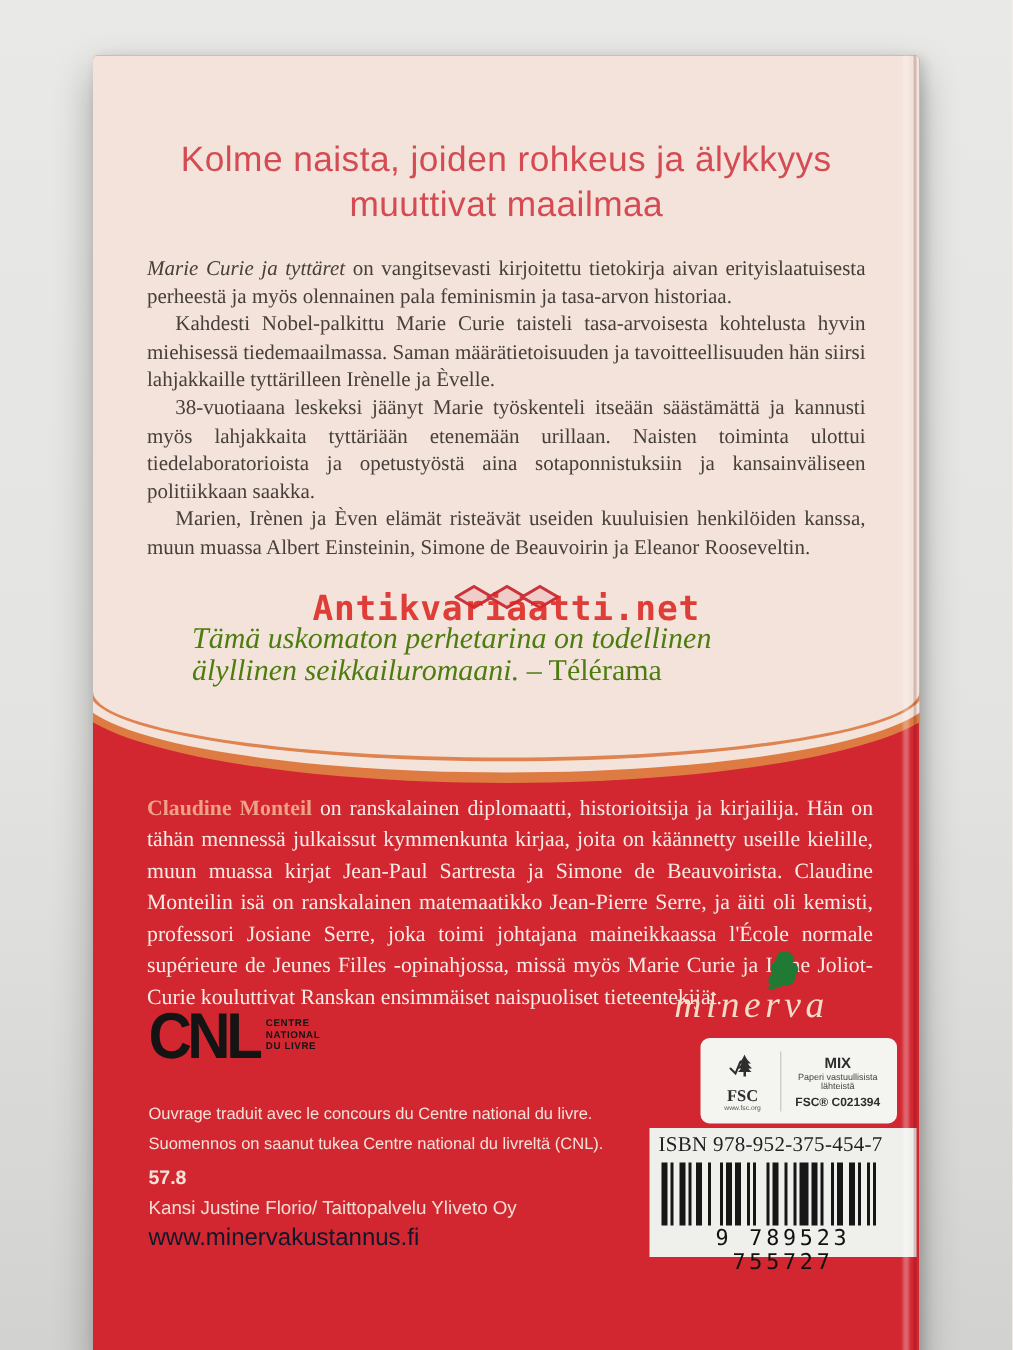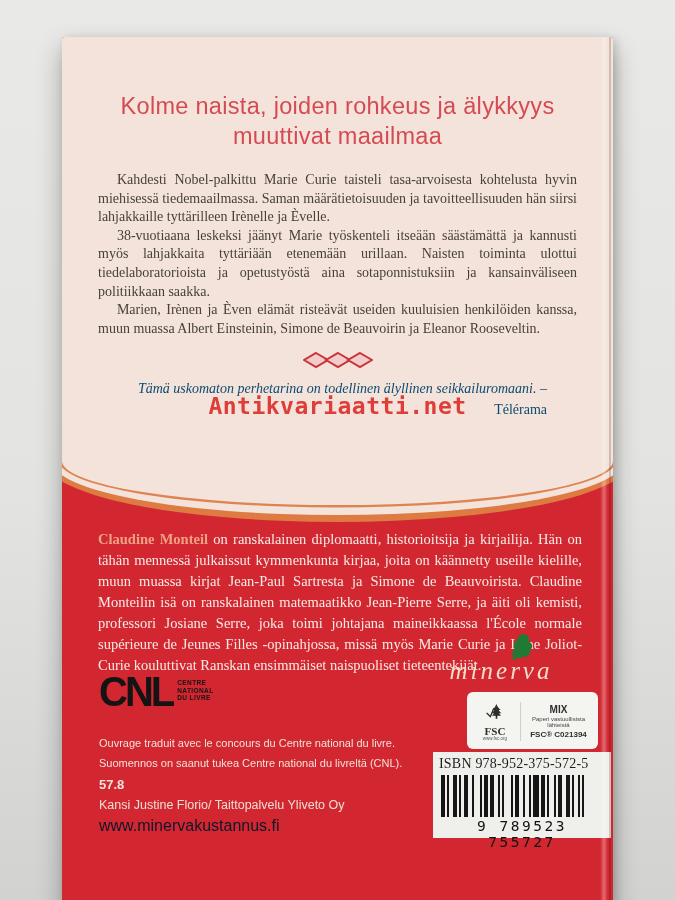--- a/index.html
+++ b/index.html
@@ -18,21 +18,21 @@
   .top-section{position:absolute;left:0;top:0;width:551px;height:468px;z-index:2;
                background:#f3e3da;box-sizing:border-box;padding:48px 36px 0 36px;
                border-radius:0 0 50% 50% / 0 0 44px 44px;
                box-shadow:0 0 0 2.5px #df8350, 0 0 0 10px #f3e3da, 0 0 0 17px #de7b42;}
   .tagline{margin:6px 0 20px 0;text-align:center;color:#d54b53;font-weight:400;
            font-family:"Liberation Sans",sans-serif;font-size:23.5px;line-height:30px;letter-spacing:.3px;}
   .body-copy p{margin:0;color:#463f3a;font-size:14px;line-height:18.6px;text-align:justify;}
   .body-copy p.indent{text-indent:1.35em;}
   .lead-italic{font-style:italic;}
   .ornament{margin:12px auto 8px auto;text-align:center;line-height:0;}
-  .quote{margin:2px 30px 0 30px;text-align:right;color:#0c4a6e;font-size:14px;line-height:21px;}
+  .quote{margin:2px 30px 0 30px;text-align:left;color:#4d7c0f;font-size:20px;line-height:21px;}
   .quote .qtext{font-style:italic;}
   .watermark{position:absolute;left:0;right:0;top:356px;z-index:4;text-align:center;
              font-family:"DejaVu Sans Mono",monospace;font-weight:bold;font-size:23px;
              letter-spacing:.5px;color:rgba(220,38,33,.88);}
 
   
   .bio{position:absolute;z-index:3;left:36px;right:31px;top:492px;margin:0;
        color:#f6ece5;font-size:14.5px;line-height:21px;text-align:justify;}
   .bio .bio-name{color:#efa186;font-weight:bold;}
 
@@ -78,20 +78,21 @@
 <body>
 
 <div class="photo">
   <div class="book">
 
     <div class="red-bg"></div>
 
     <div class="top-section">
       <h1 class="tagline">Kolme naista, joiden rohkeus ja älykkyys muuttivat maailmaa</h1>
       <div class="body-copy">
+        <p><span class="lead-italic">Marie Curie ja tyttäret</span><span> on vangitsevasti kirjoitettu tietokirja aivan erityislaatuisesta perheestä ja myös olennainen pala feminismin ja tasa-arvon historiaa.</span></p>
         <p class="indent">Kahdesti Nobel-palkittu Marie Curie taisteli tasa-arvoisesta kohtelusta hyvin miehisessä tiedemaailmassa. Saman määrätietoisuuden ja tavoitteellisuuden hän siirsi lahjakkaille tyttärilleen Irènelle ja Èvelle.</p>
         <p class="indent">38-vuotiaana leskeksi jäänyt Marie työskenteli itseään säästämättä ja kannusti myös lahjakkaita tyttäriään etenemään urillaan. Naisten toiminta ulottui tiedelaboratorioista ja opetustyöstä aina sotaponnistuksiin ja kansainväliseen politiikkaan saakka.</p>
         <p class="indent">Marien, Irènen ja Èven elämät risteävät useiden kuuluisien henkilöiden kanssa, muun muassa Albert Einsteinin, Simone de Beauvoirin ja Eleanor Rooseveltin.</p>
       </div>
       <div class="ornament">
         <svg width="70" height="20" viewBox="0 0 70 20" aria-hidden="true">
           <g fill="#f0cdc8" stroke="#c8333c" stroke-width="2" stroke-linejoin="miter">
             <path d="M13 3 L25 10 L13 17 L1 10 Z"></path>
             <path d="M35 3 L47 10 L35 17 L23 10 Z"></path>
             <path d="M57 3 L69 10 L57 17 L45 10 Z"></path>
@@ -145,21 +146,21 @@
         <div class="fsc-url">www.fsc.org</div>
       </div>
       <div class="fsc-right">
         <div class="fsc-grade">MIX</div>
         <div class="fsc-desc">Paperi vastuullisista lähteistä</div>
         <div class="fsc-license">FSC® C021394</div>
       </div>
     </div>
 
     <div class="isbn-box">
-      <div class="isbn-label">ISBN 978-952-375-572-5</div>
+      <div class="isbn-label">ISBN 978-952-375-454-7</div>
       <div class="barcode">
           <span class="bar" style="width: 4.1px; background: rgb(22, 22, 22);"></span>
           <span class="bar" style="width: 2.05px; background: transparent;"></span>
           <span class="bar" style="width: 2.05px; background: rgb(22, 22, 22);"></span>
           <span class="bar" style="width: 4.1px; background: transparent;"></span>
           <span class="bar" style="width: 4.1px; background: rgb(22, 22, 22);"></span>
           <span class="bar" style="width: 2.05px; background: transparent;"></span>
           <span class="bar" style="width: 2.05px; background: rgb(22, 22, 22);"></span>
           <span class="bar" style="width: 2.05px; background: transparent;"></span>
           <span class="bar" style="width: 4.1px; background: rgb(22, 22, 22);"></span>

